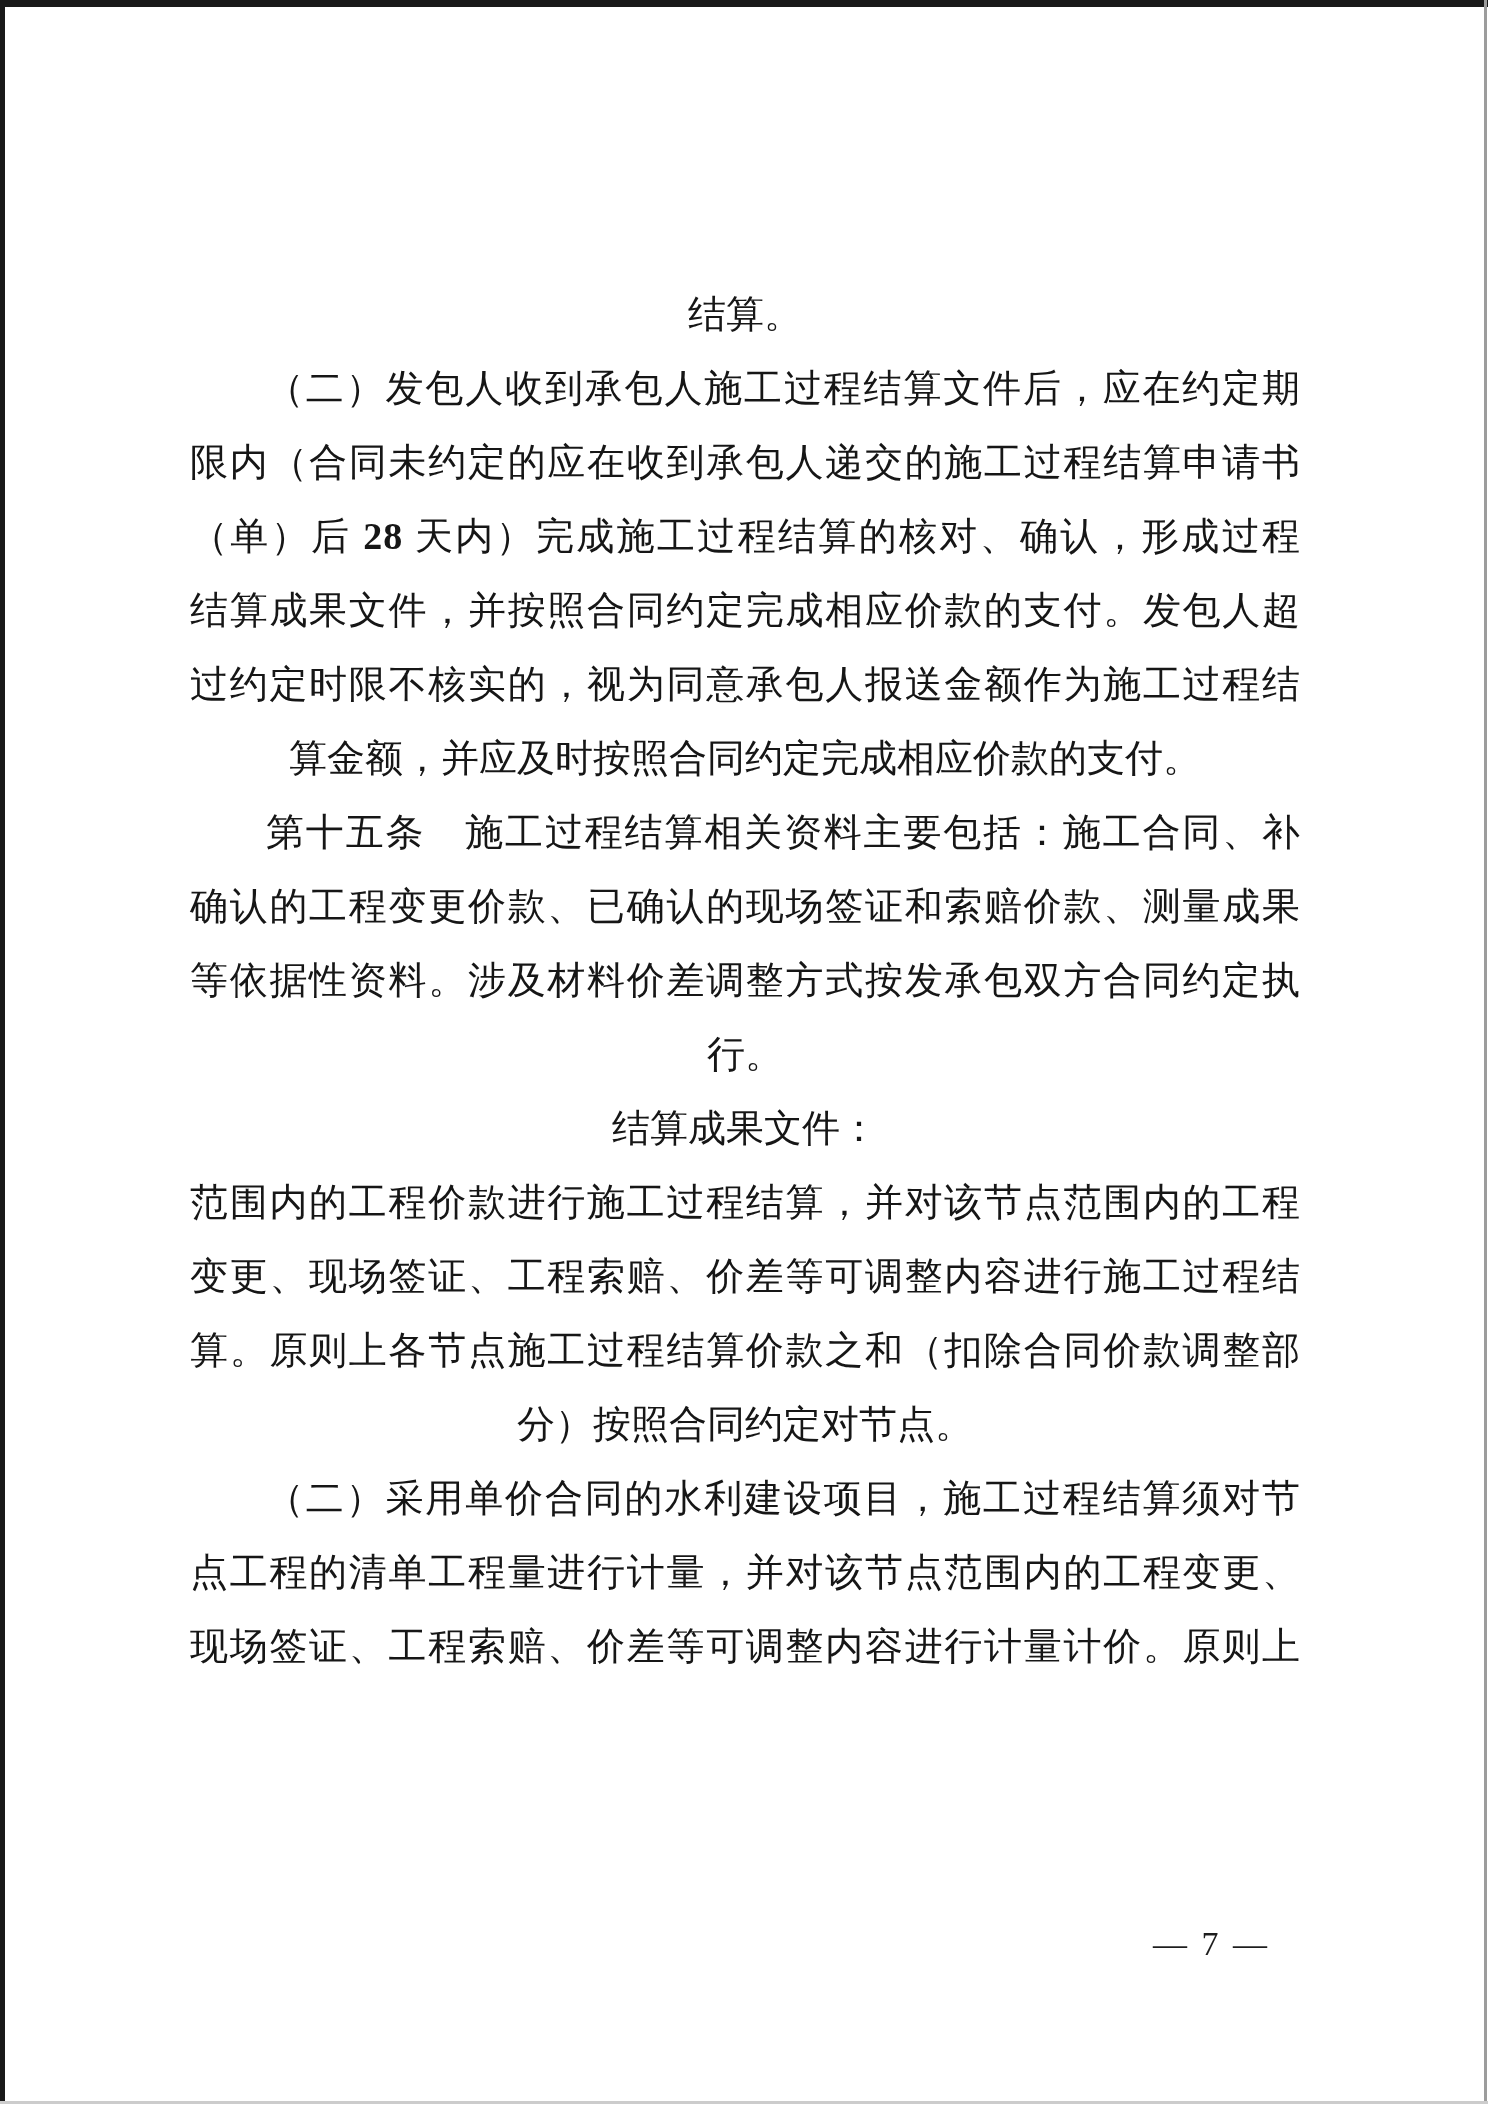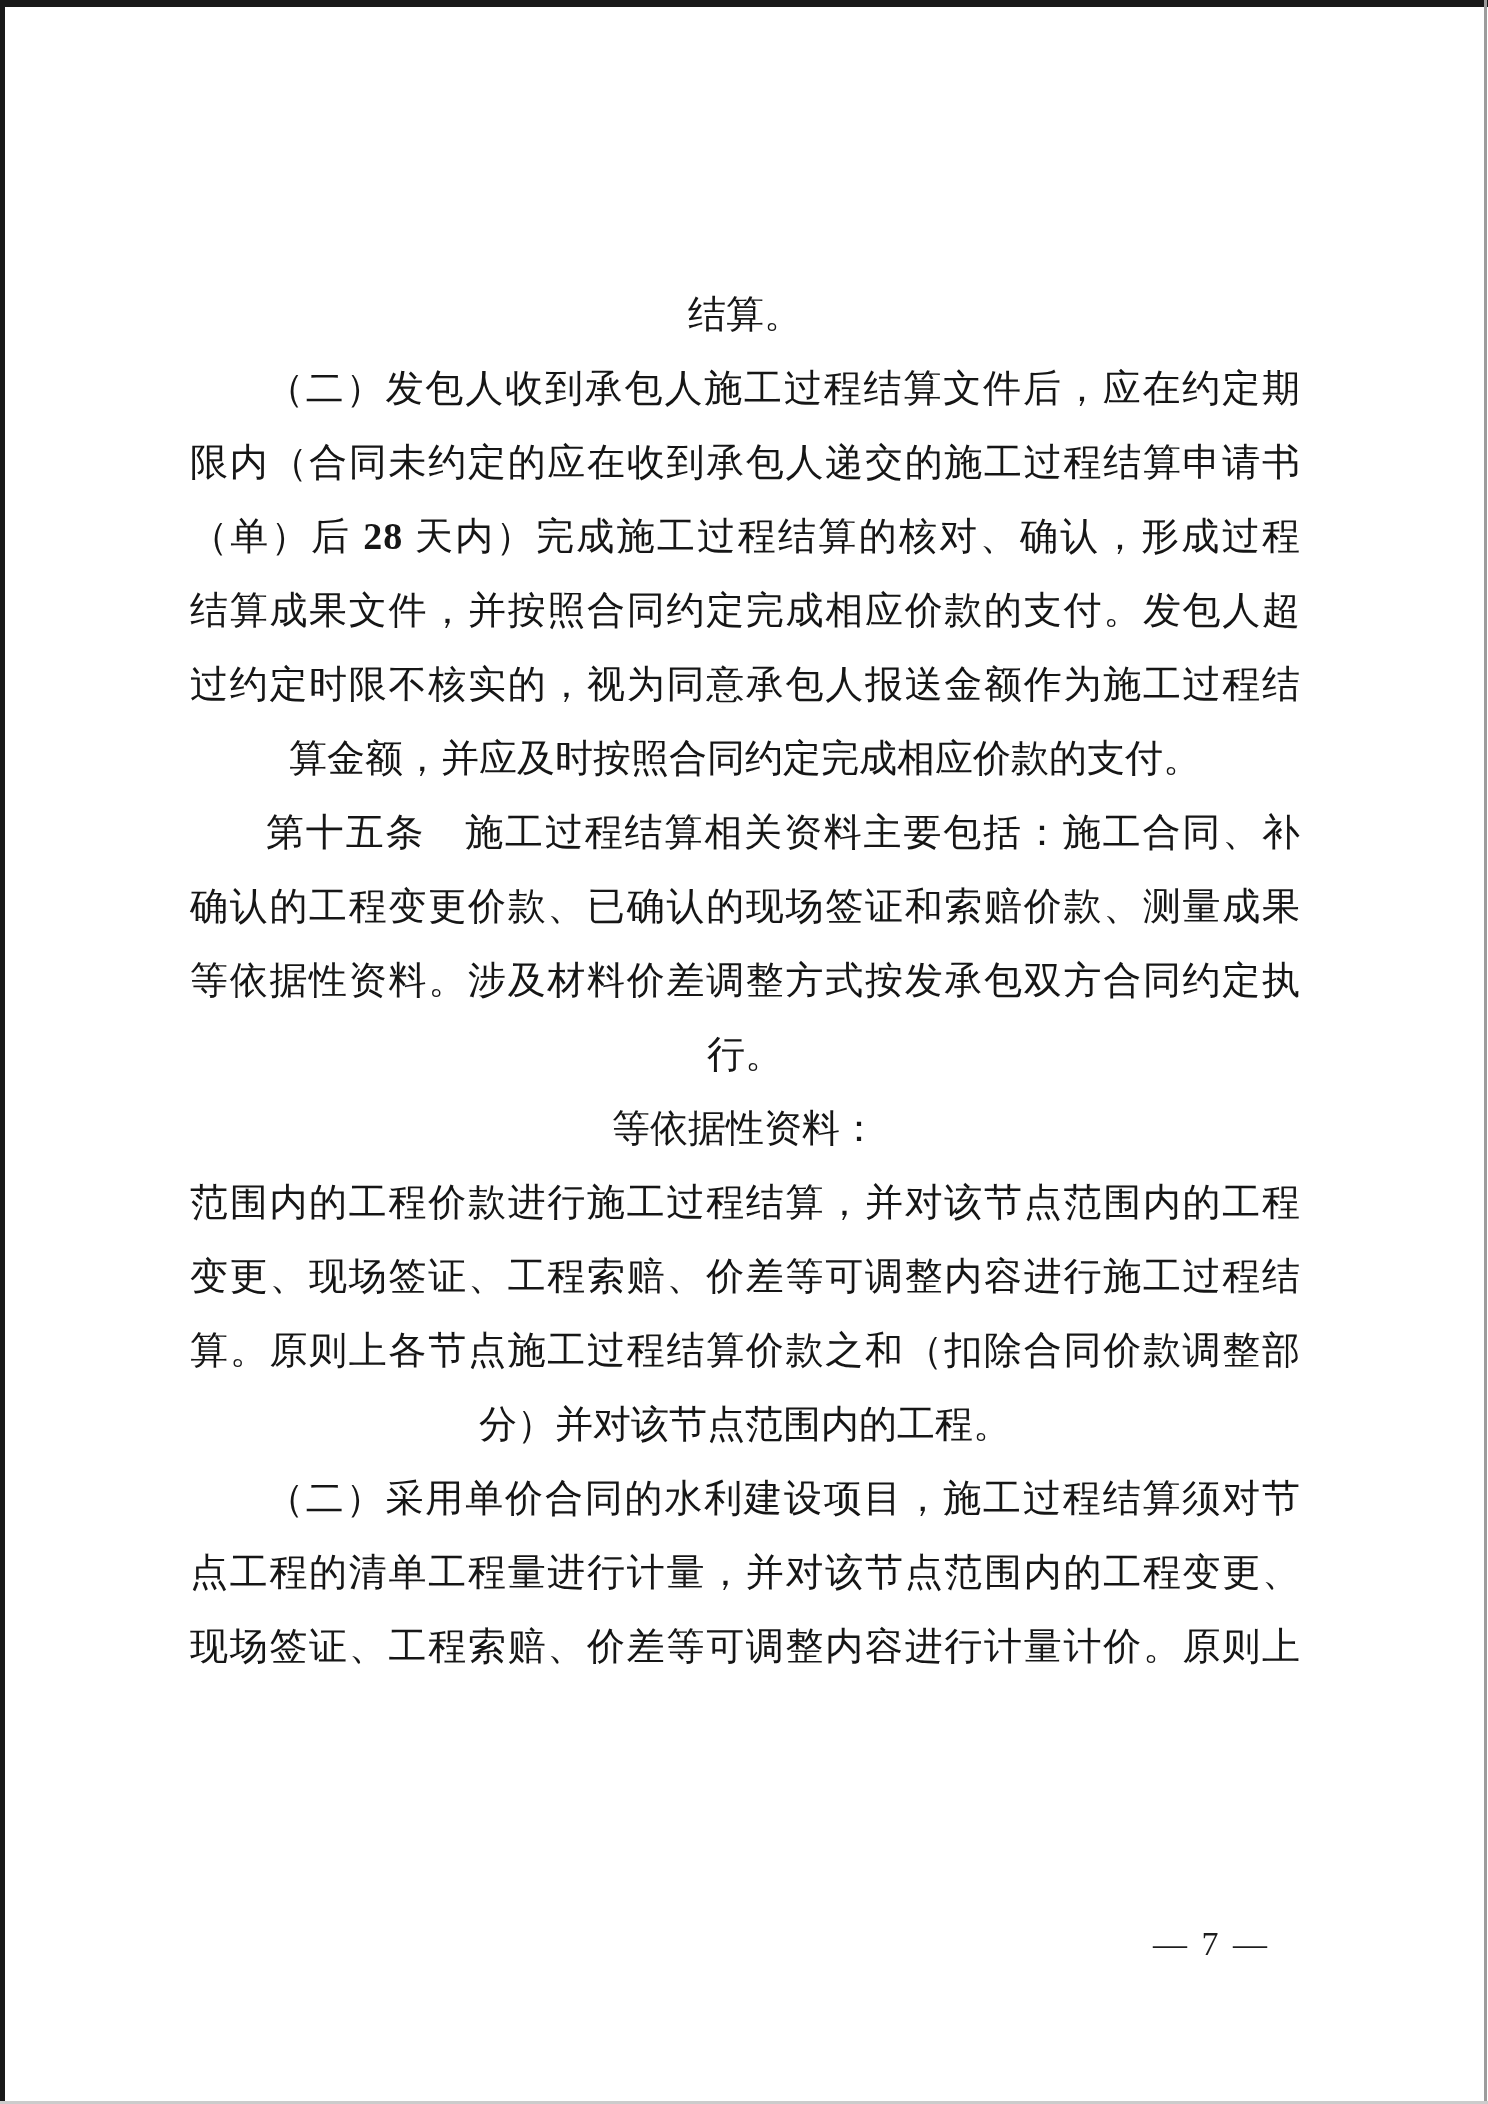--- a/index.html
+++ b/index.html
@@ -71,24 +71,24 @@
       <div class="line indent justify"><span>（二）发包人收到承包人施工过程结算文件后，应在约定期</span></div>
       <div class="line justify"><span>限内（合同未约定的应在收到承包人递交的施工过程结算申请书</span></div>
       <div class="line justify"><span>（单）后 </span><span class="numeral">28</span><span> 天内）完成施工过程结算的核对、确认，形成过程</span></div>
       <div class="line justify"><span>结算成果文件，并按照合同约定完成相应价款的支付。发包人超</span></div>
       <div class="line justify"><span>过约定时限不核实的，视为同意承包人报送金额作为施工过程结</span></div>
       <div class="line"><span>算金额，并应及时按照合同约定完成相应价款的支付。</span></div>
       <div class="line indent justify"><span>第十五条　施工过程结算相关资料主要包括：施工合同、补</span></div>
       <div class="line justify"><span>确认的工程变更价款、已确认的现场签证和索赔价款、测量成果</span></div>
       <div class="line justify"><span>等依据性资料。涉及材料价差调整方式按发承包双方合同约定执</span></div>
       <div class="line"><span>行。</span></div>
-      <div class="line"><span>等依据性资料：</span></div>
+      <div class="line"><span>结算成果文件：</span></div>
       <div class="line justify"><span>范围内的工程价款进行施工过程结算，并对该节点范围内的工程</span></div>
       <div class="line justify"><span>变更、现场签证、工程索赔、价差等可调整内容进行施工过程结</span></div>
       <div class="line justify"><span>算。原则上各节点施工过程结算价款之和（扣除合同价款调整部</span></div>
-      <div class="line"><span>分）并对该节点范围内的工程。</span></div>
+      <div class="line"><span>分）按照合同约定对节点。</span></div>
       <div class="line indent justify"><span>（二）采用单价合同的水利建设项目，施工过程结算须对节</span></div>
       <div class="line justify"><span>点工程的清单工程量进行计量，并对该节点范围内的工程变更、</span></div>
       <div class="line justify"><span>现场签证、工程索赔、价差等可调整内容进行计量计价。原则上</span></div>
     </div>
 
   <div class="page-footer">— 7 —</div>
 </div>
 
 </body></html>

